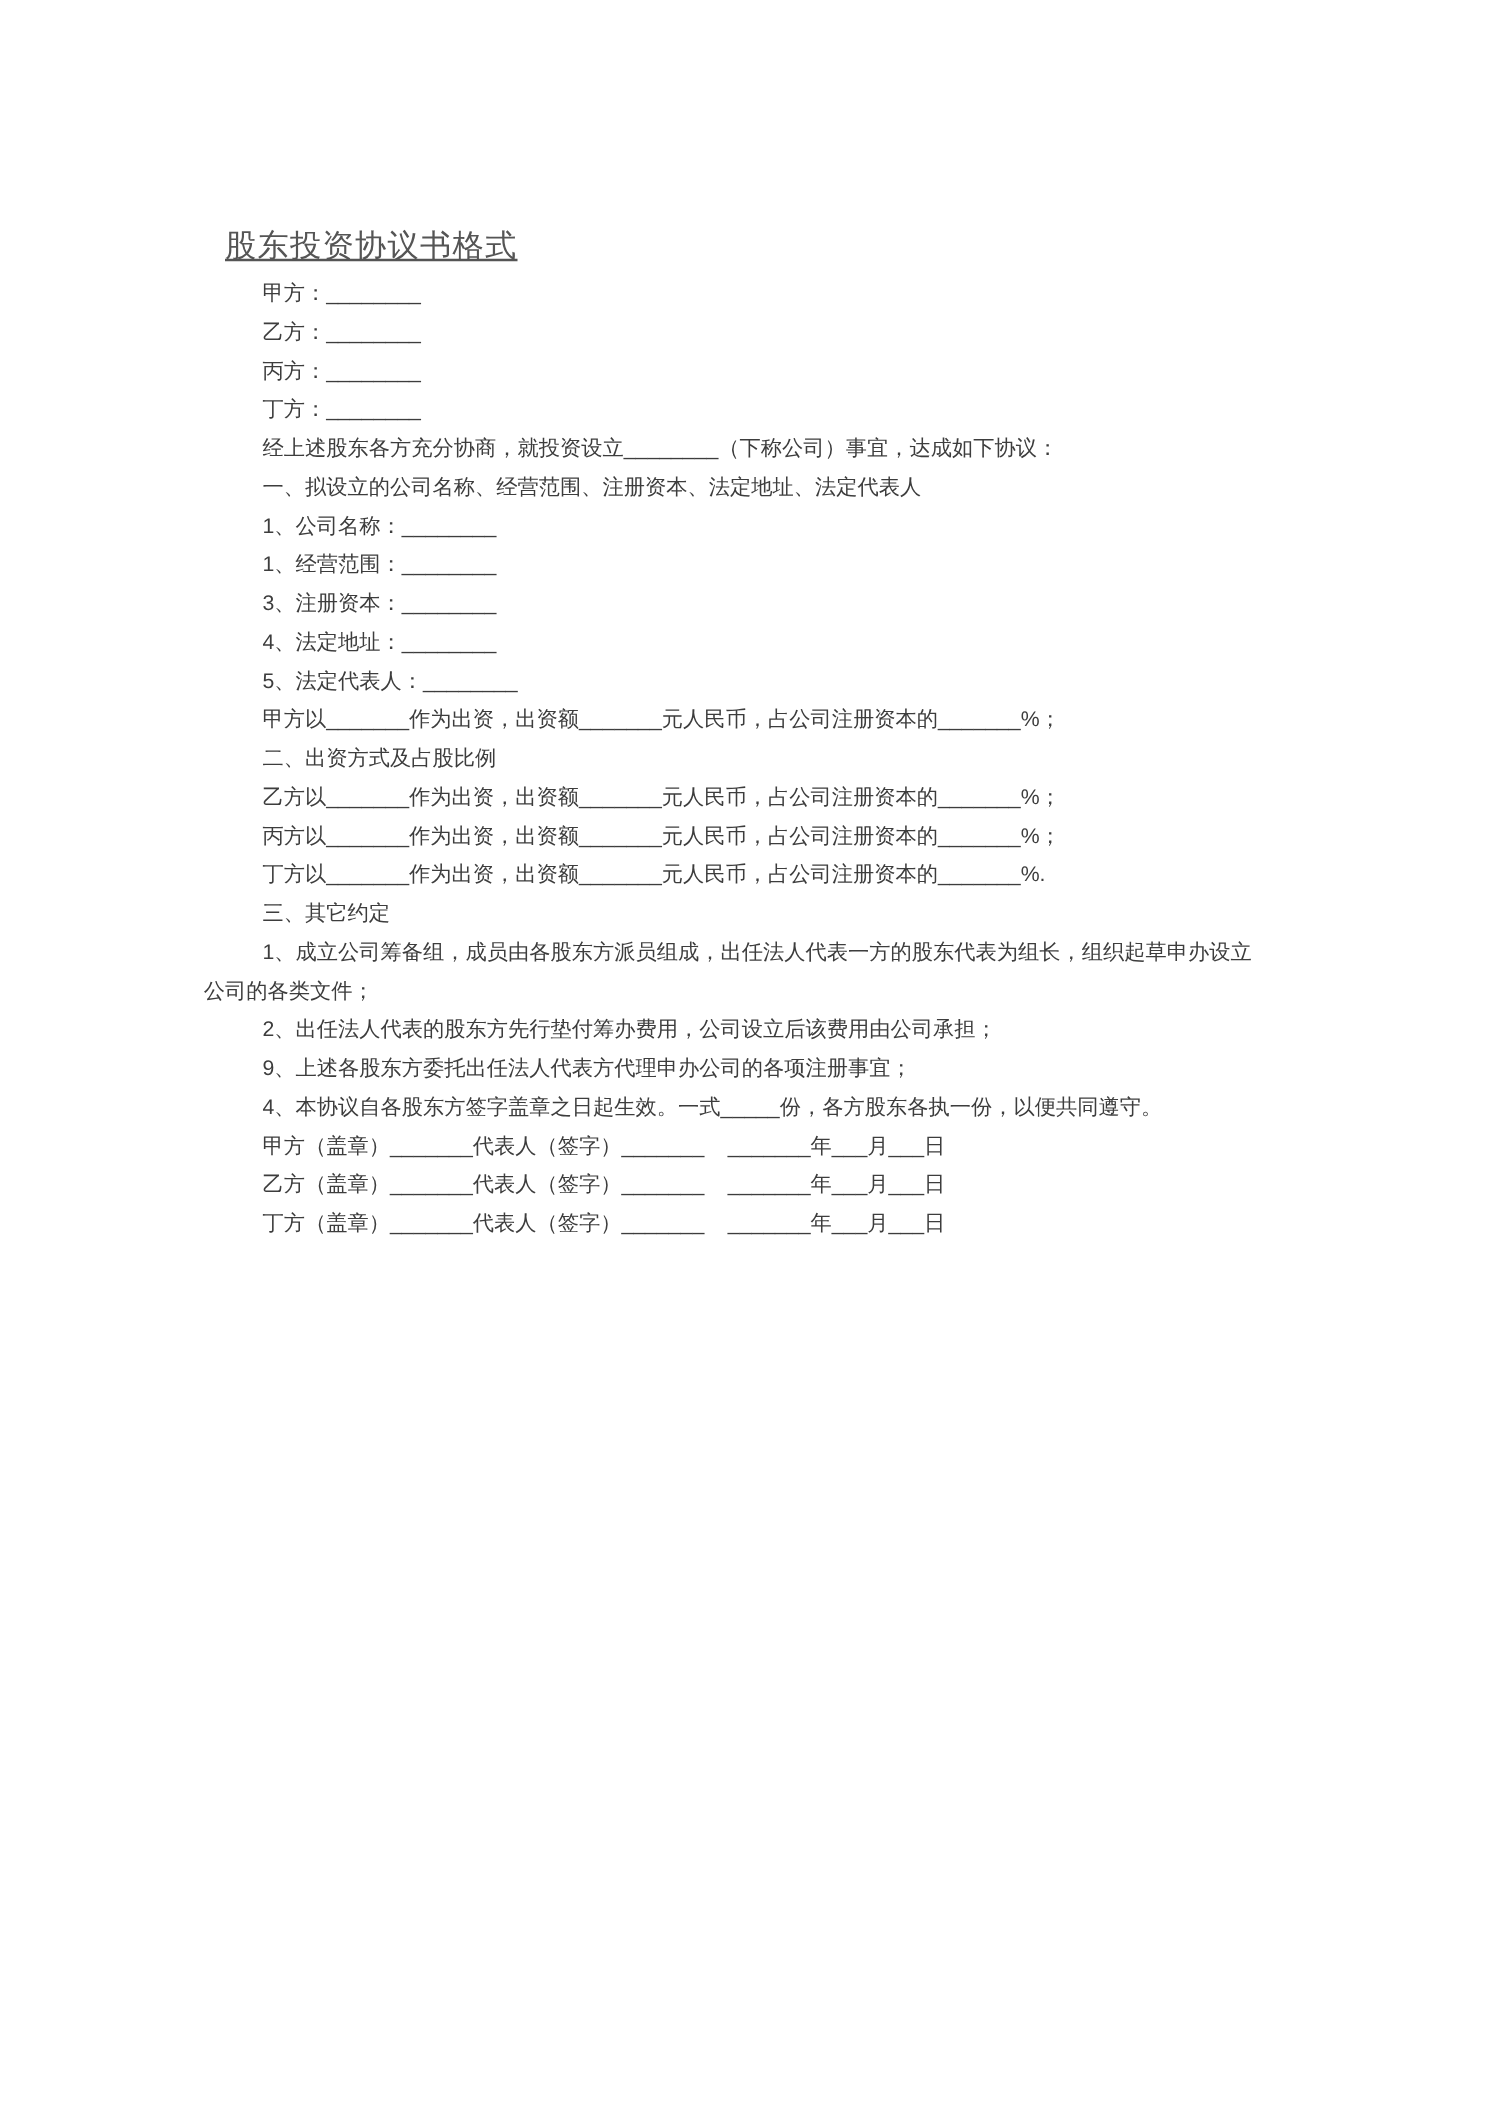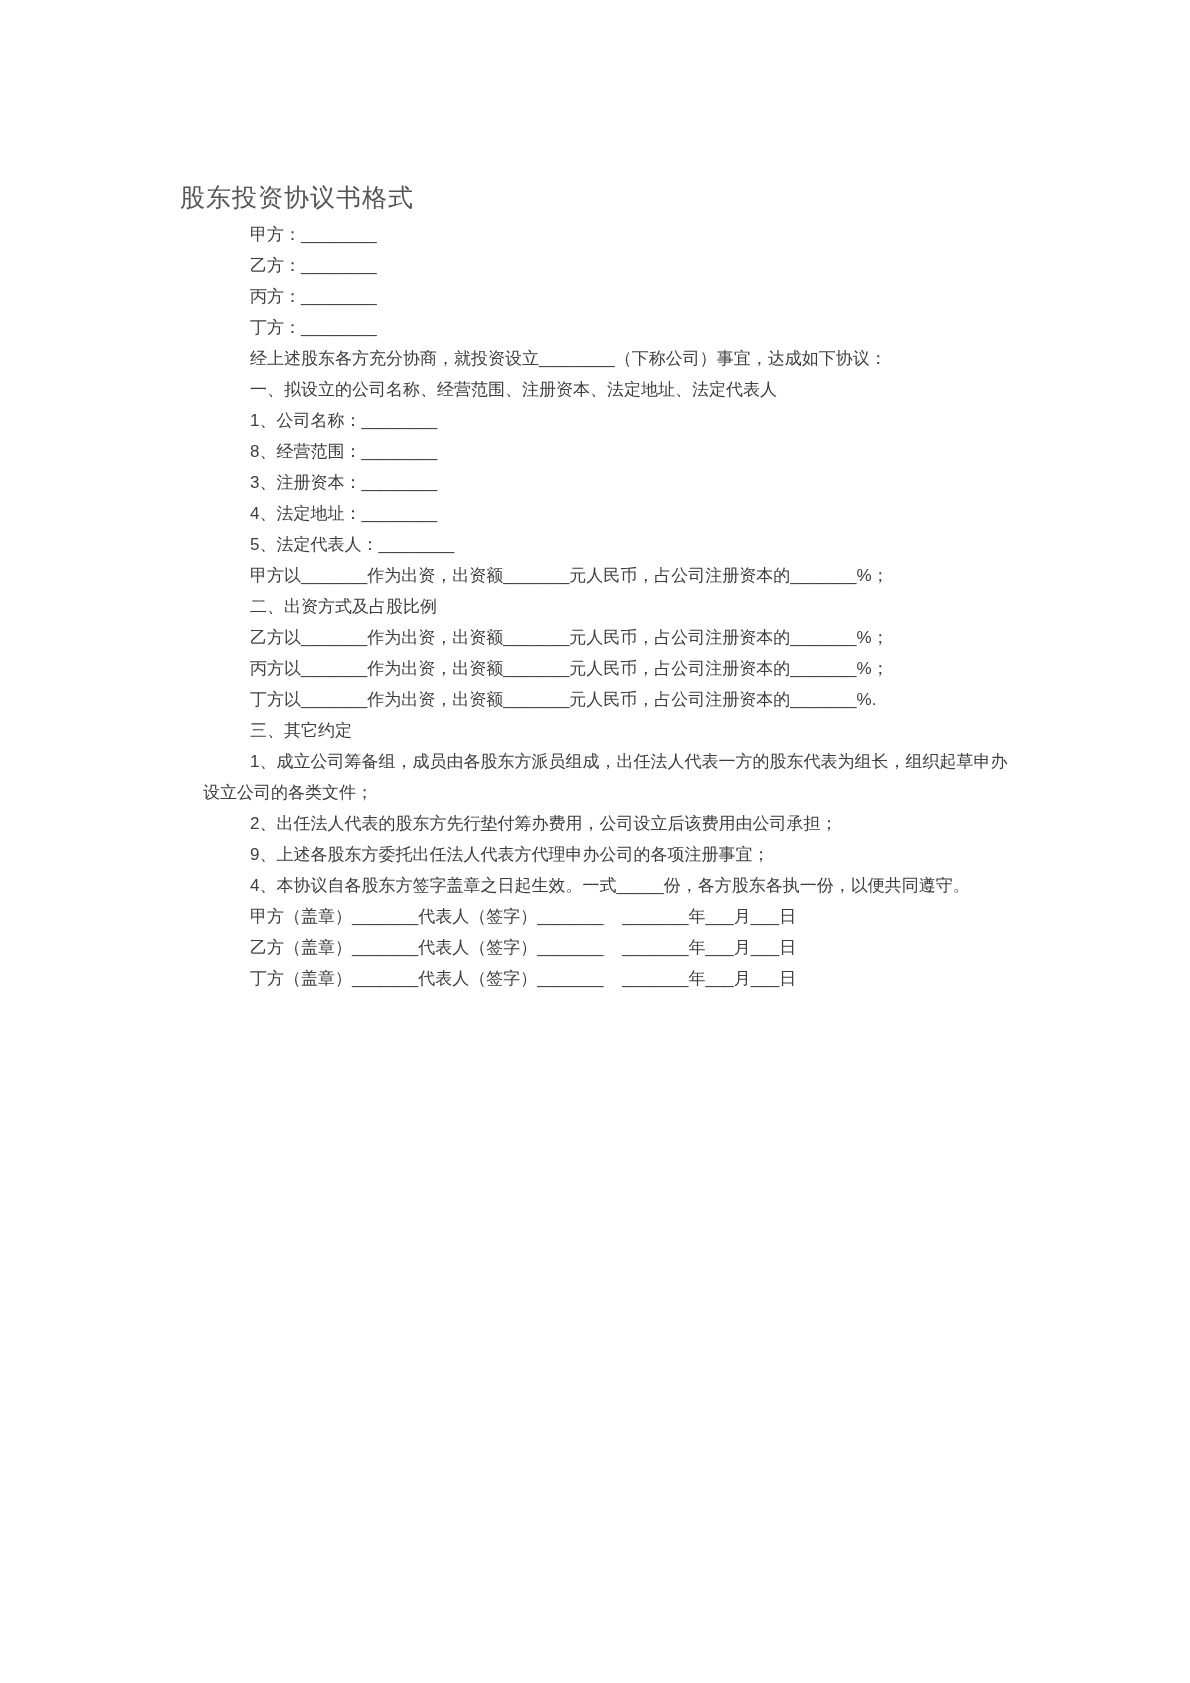--- a/index.html
+++ b/index.html
@@ -40,30 +40,30 @@
     text-indent: 47px;
     white-space: pre-wrap;
     word-break: break-all;
   }
 </style>
 </head>
 <body>
 
 <div class="page">
   <div class="content">
-    <h1 class="doc-title" style="color: rgb(85, 85, 85);">股东投资协议书格式</h1>
-    <div class="paragraphs" id="paragraphs" style="color: rgb(61, 61, 61); margin-left: 40px;">
+    <h1 class="doc-title" style="color: rgb(85, 85, 85); text-decoration: underline;">股东投资协议书格式</h1>
+    <div class="paragraphs" id="paragraphs" style="color: rgb(61, 61, 61);">
         <p>甲方：________</p>
         <p>乙方：________</p>
         <p>丙方：________</p>
         <p>丁方：________</p>
         <p>经上述股东各方充分协商，就投资设立________（下称公司）事宜，达成如下协议：</p>
         <p>一、拟设立的公司名称、经营范围、注册资本、法定地址、法定代表人</p>
         <p>1、公司名称：________</p>
-        <p>8、经营范围：________</p>
+        <p>1、经营范围：________</p>
         <p>3、注册资本：________</p>
         <p>4、法定地址：________</p>
         <p>5、法定代表人：________</p>
         <p>甲方以_______作为出资，出资额_______元人民币，占公司注册资本的_______%；</p>
         <p>二、出资方式及占股比例</p>
         <p>乙方以_______作为出资，出资额_______元人民币，占公司注册资本的_______%；</p>
         <p>丙方以_______作为出资，出资额_______元人民币，占公司注册资本的_______%；</p>
         <p>丁方以_______作为出资，出资额_______元人民币，占公司注册资本的_______%.</p>
         <p>三、其它约定</p>
         <p>1、成立公司筹备组，成员由各股东方派员组成，出任法人代表一方的股东代表为组长，组织起草申办设立公司的各类文件；</p>

